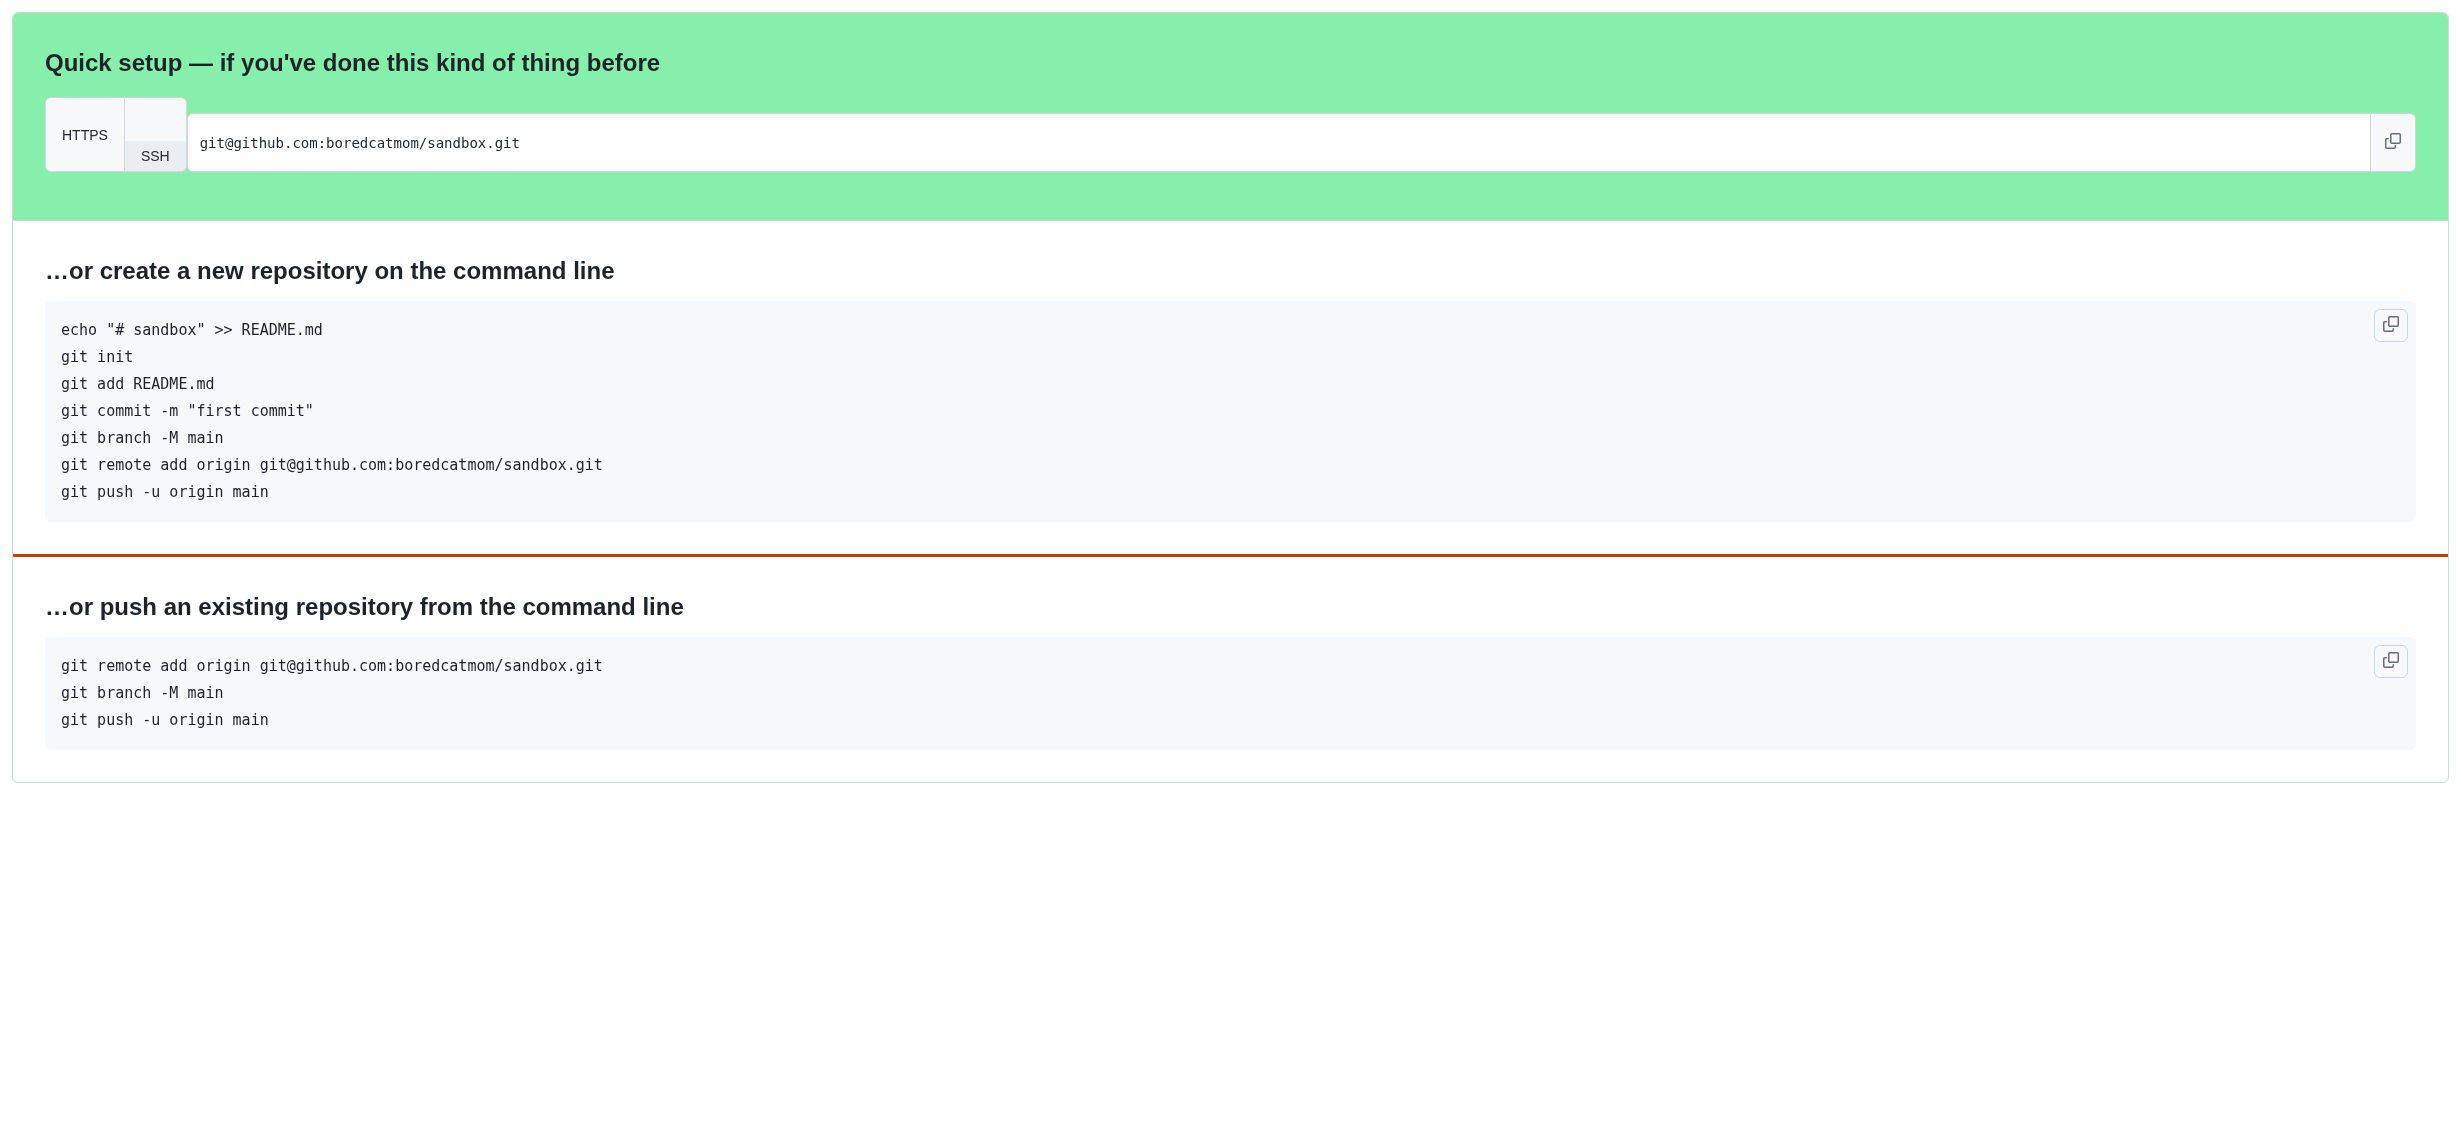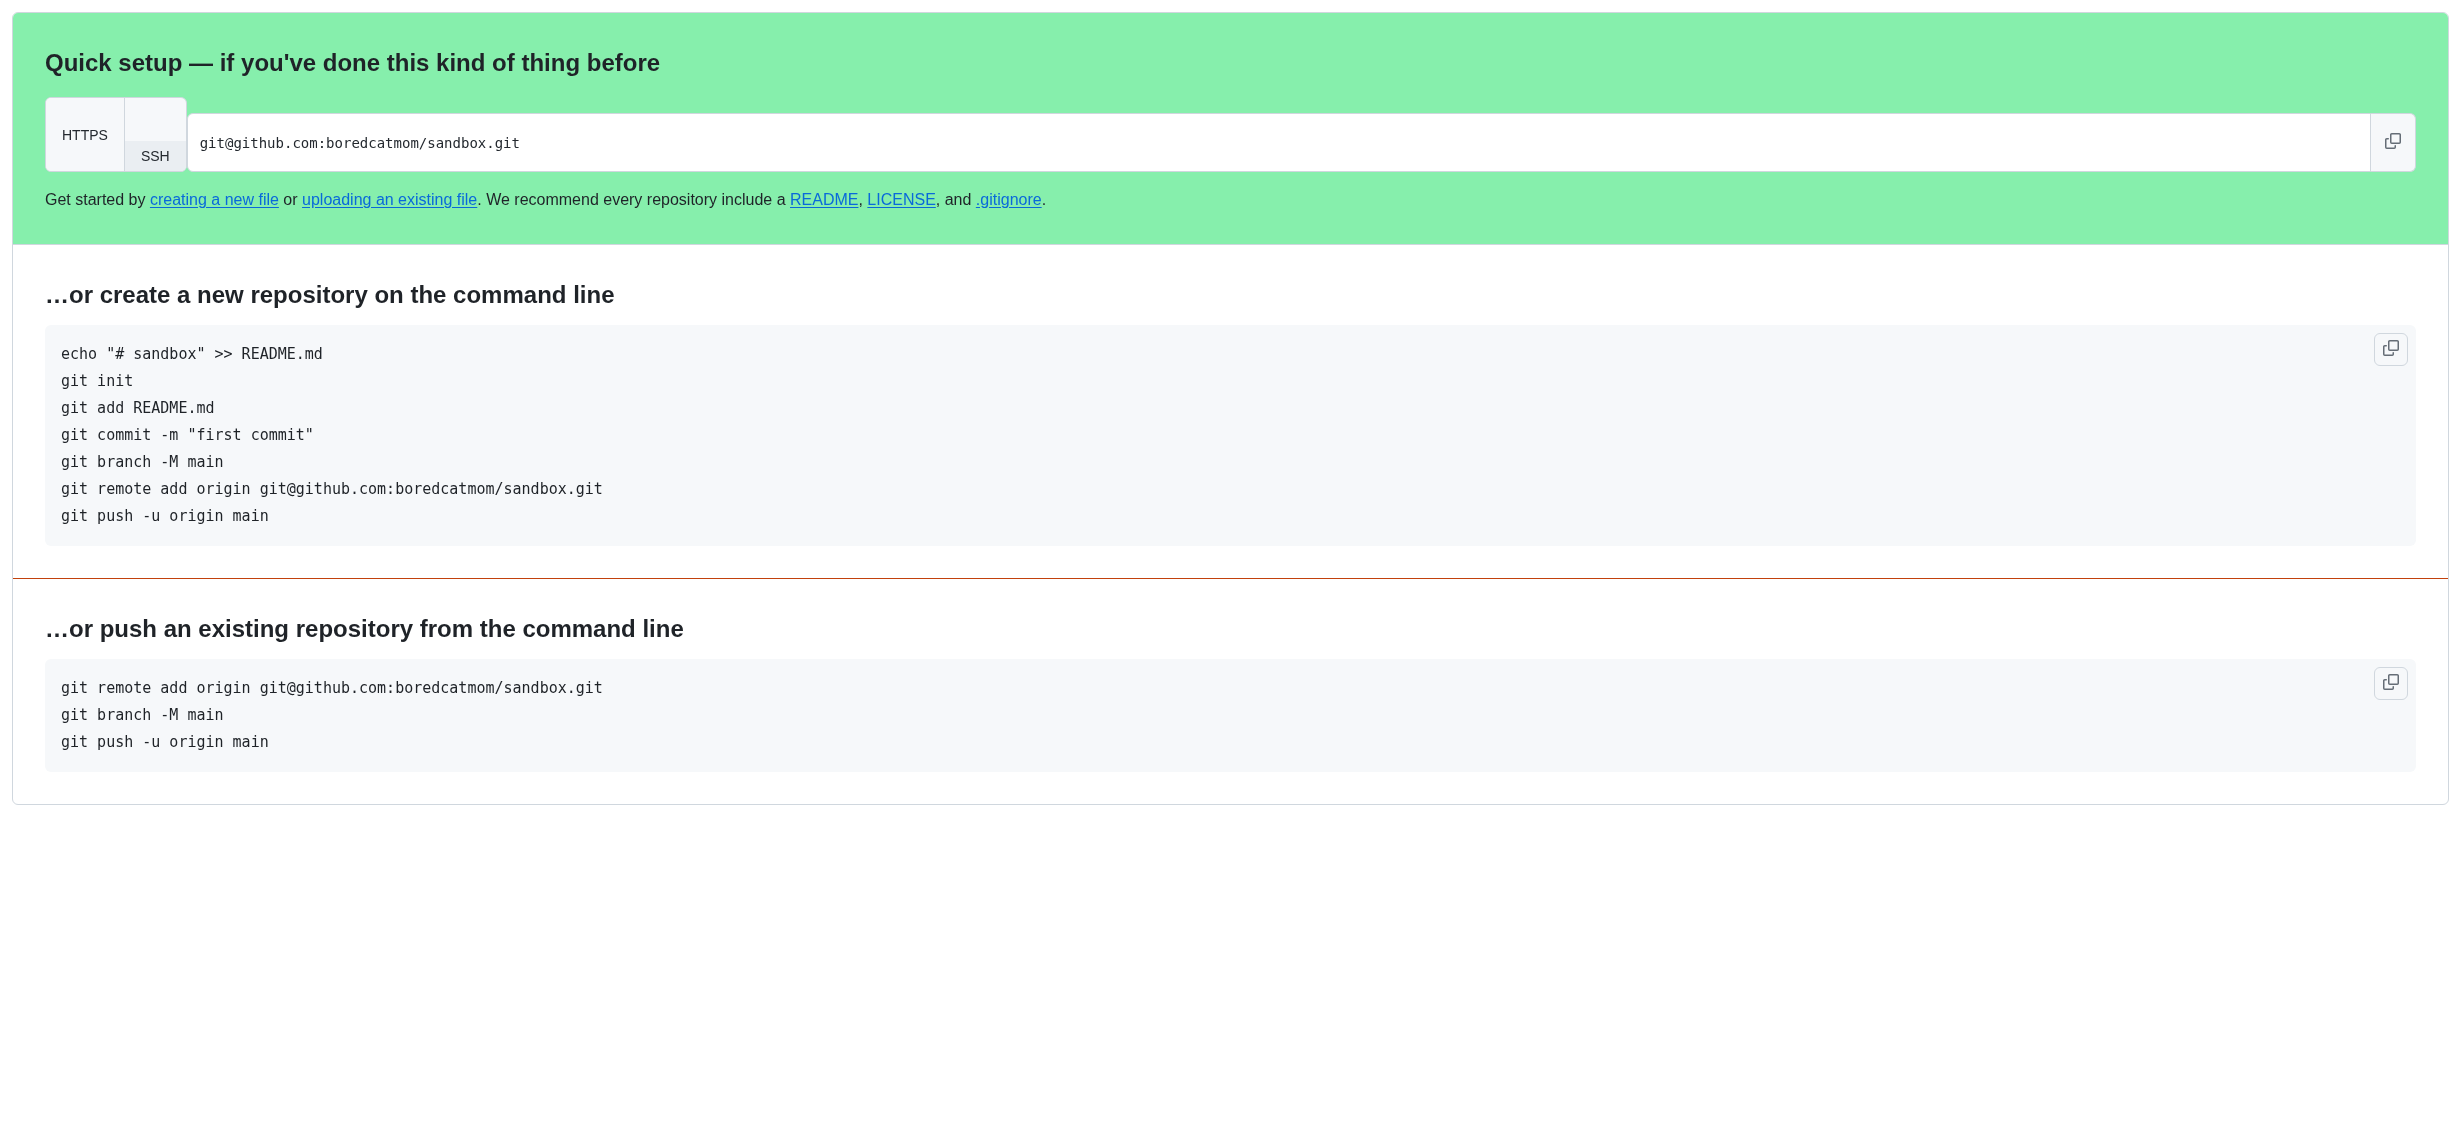--- a/index.html
+++ b/index.html
@@ -90,21 +90,21 @@
     }
     .setup-help a {
       color: #0969da;
       text-decoration: underline;
       text-underline-offset: 2px;
     }
     .section {
       padding: 32px;
     }
     .section + .section {
-      border-top: 1px solid #c2410c;
+      border-top: 3px solid #c2410c;
     }
     .section h3 {
       font-size: 24px;
       font-weight: 600;
       margin-bottom: 12px;
       color: #1f2328;
     }
     .codeblock {
       position: relative;
       background: #f6f8fa;
@@ -154,23 +154,20 @@
           <span>
             <svg width="16" height="16" viewBox="0 0 16 16">
                 <path d="M0 6.75C0 5.784.784 5 1.75 5h1.5a.75.75 0 0 1 0 1.5h-1.5a.25.25 0 0 0-.25.25v7.5c0 .138.112.25.25.25h7.5a.25.25 0 0 0 .25-.25v-1.5a.75.75 0 0 1 1.5 0v1.5A1.75 1.75 0 0 1 9.25 16h-7.5A1.75 1.75 0 0 1 0 14.25Z"></path>
                 <path d="M5 1.75C5 .784 5.784 0 6.75 0h7.5C15.216 0 16 .784 16 1.75v7.5A1.75 1.75 0 0 1 14.25 11h-7.5A1.75 1.75 0 0 1 5 9.25Zm1.75-.25a.25.25 0 0 0-.25.25v7.5c0 .138.112.25.25.25h7.5a.25.25 0 0 0 .25-.25v-7.5a.25.25 0 0 0-.25-.25Z"></path>
               </svg>
           </span>
         </button>
       </div>
     </div>
 
-    <p class="setup-help">
-      <span>Get started by </span><a href="#">creating a new file</a><span> or </span><a href="#">uploading an existing file</a><span>. We recommend every repository include a </span><a href="#">README</a><span>, </span><a href="#">LICENSE</a><span>, and </span><a href="#">.gitignore</a><span>.</span>
-    </p>
   </div>
 
   <div class="section">
     <h3>…or create a new repository on the command line</h3>
     <div class="codeblock">
       <button class="copy-float">
         <span>
           <svg width="16" height="16" viewBox="0 0 16 16">
               <path d="M0 6.75C0 5.784.784 5 1.75 5h1.5a.75.75 0 0 1 0 1.5h-1.5a.25.25 0 0 0-.25.25v7.5c0 .138.112.25.25.25h7.5a.25.25 0 0 0 .25-.25v-1.5a.75.75 0 0 1 1.5 0v1.5A1.75 1.75 0 0 1 9.25 16h-7.5A1.75 1.75 0 0 1 0 14.25Z"></path>
               <path d="M5 1.75C5 .784 5.784 0 6.75 0h7.5C15.216 0 16 .784 16 1.75v7.5A1.75 1.75 0 0 1 14.25 11h-7.5A1.75 1.75 0 0 1 5 9.25Zm1.75-.25a.25.25 0 0 0-.25.25v7.5c0 .138.112.25.25.25h7.5a.25.25 0 0 0 .25-.25v-7.5a.25.25 0 0 0-.25-.25Z"></path>

